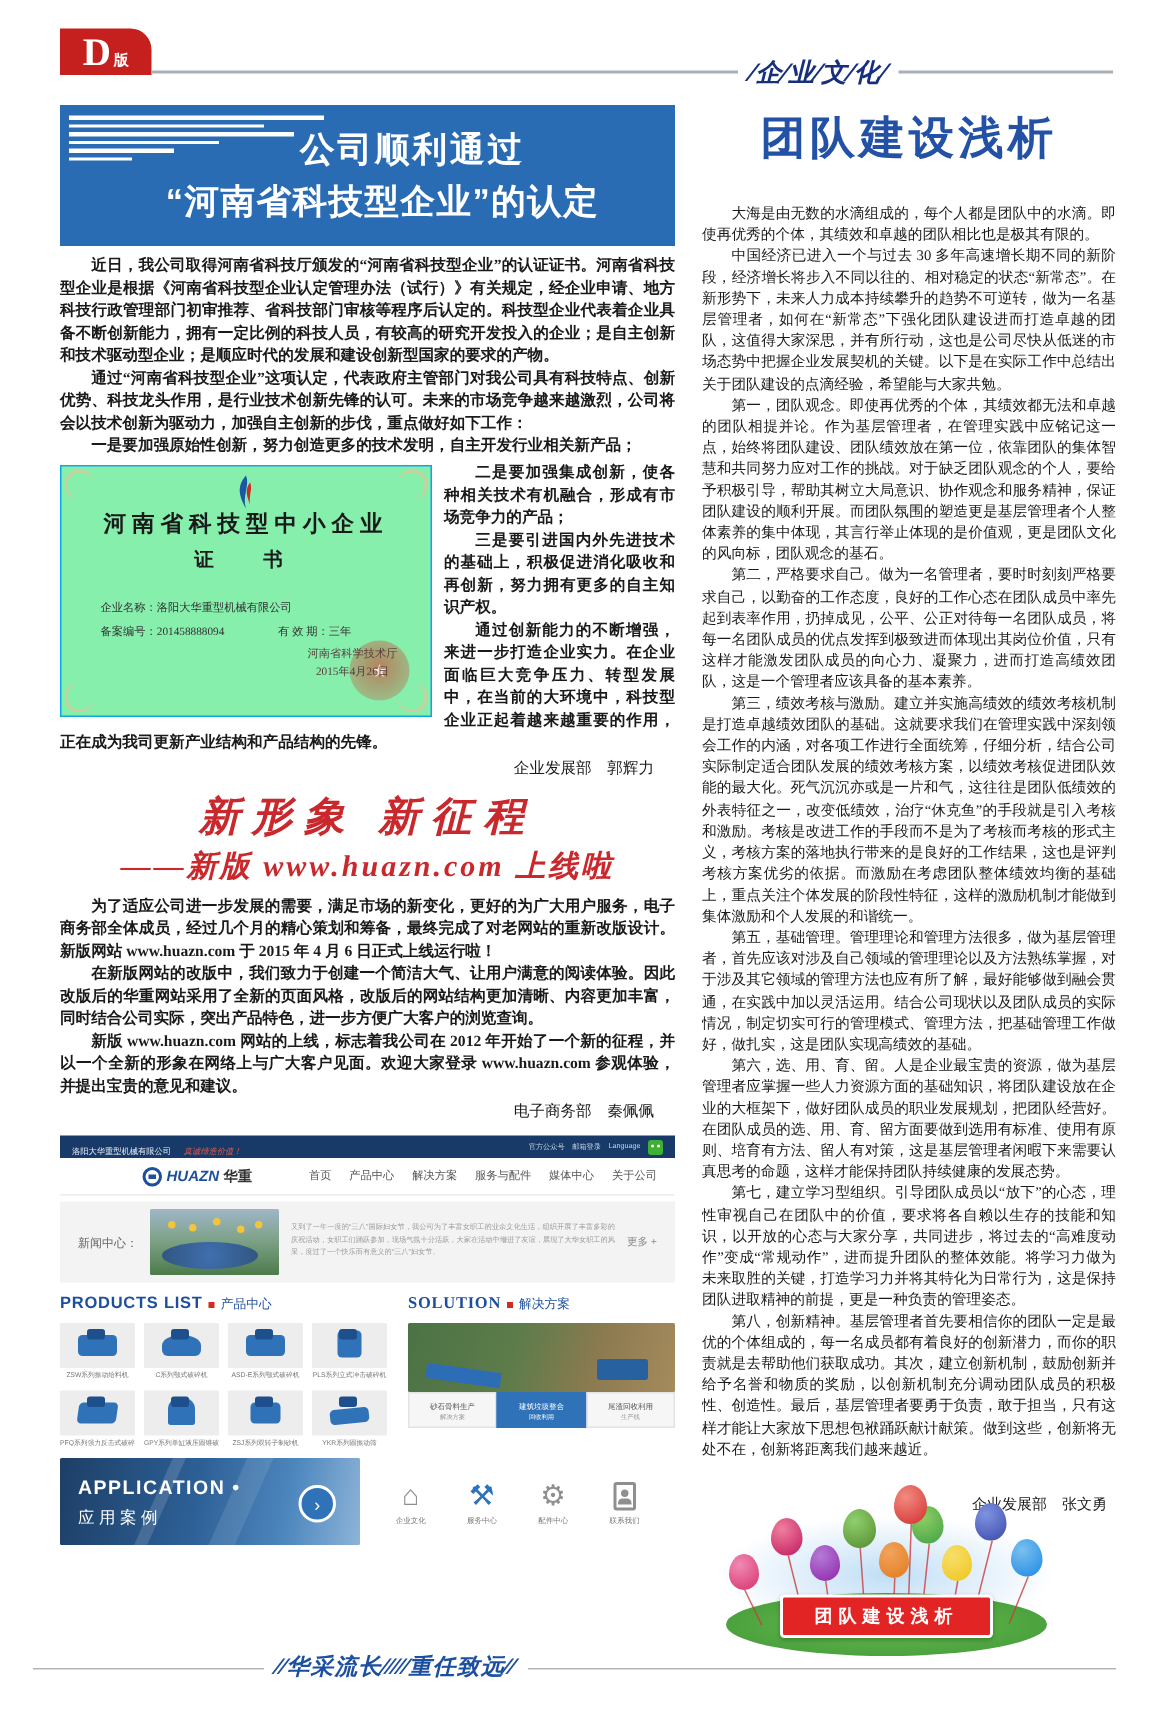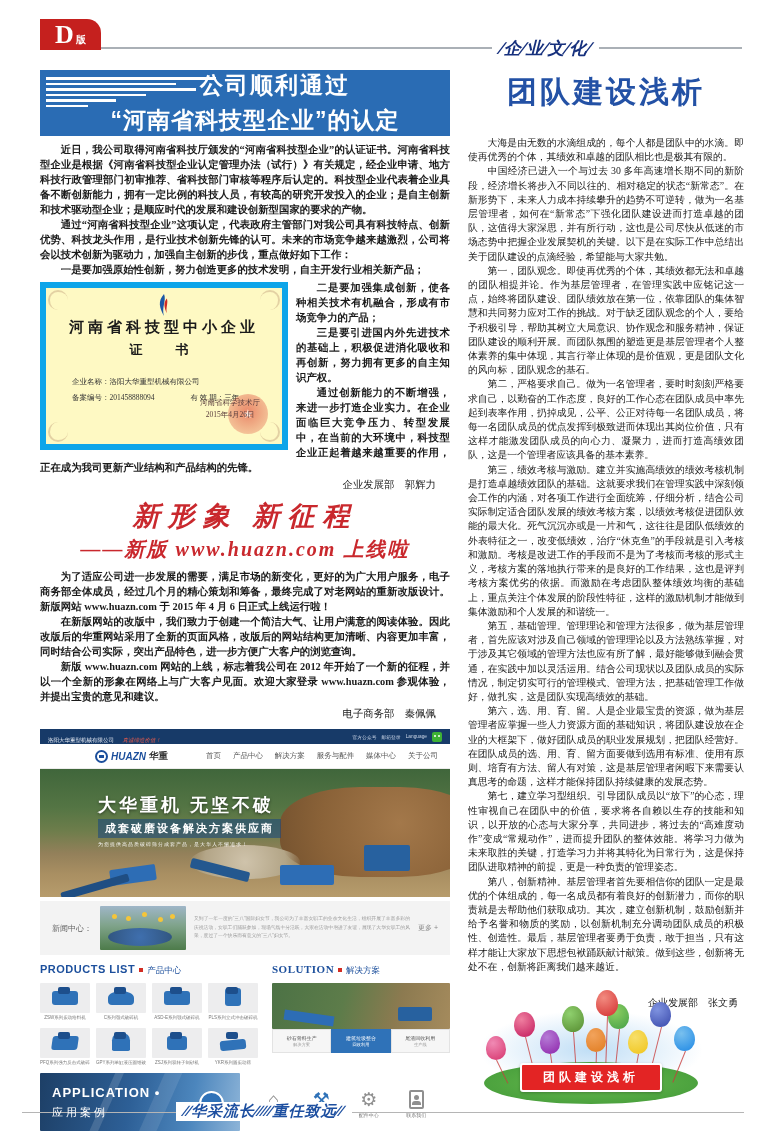--- a/index.html
+++ b/index.html
@@ -11,40 +11,40 @@
            border-radius:0 14px 0 0;color:#fff;display:flex;align-items:center;justify-content:center;}
   .d-badge .big{font-family:"Liberation Serif","DejaVu Serif",serif;font-size:26px;font-weight:bold;line-height:1;}
   .d-badge .small{font-size:10px;margin:10px 0 0 2px;font-weight:bold;}
   .top-rule{position:absolute;left:101px;top:47px;width:641px;height:2px;background:#aab0b6;}
   .section-head{position:absolute;left:492px;top:37px;background:#fff;padding:0 8px;z-index:2;
                 font-style:italic;font-weight:bold;font-size:17px;letter-spacing:1px;color:#16307d;}
 
   
   .lcol{position:absolute;left:40px;top:70px;width:410px;}
 
-  .bluebox{position:relative;height:66px;background:#2a6cb4;color:#fff;text-align:center;
+  .bluebox{position:relative;height:94px;background:#2a6cb4;color:#fff;text-align:center;
            display:flex;flex-direction:column;justify-content:center;}
   .bluebox .t1{font-size:23px;font-weight:bold;letter-spacing:2px;margin-left:60px;}
   .bluebox .t2{font-size:23px;font-weight:bold;letter-spacing:1px;margin-top:4px;margin-left:20px;}
   .decor{position:absolute;left:6px;top:7px;width:180px;}
   .decor i{display:block;background:#fff;height:3px;margin-bottom:3px;}
   .decor i:nth-child(1){width:170px;}.decor i:nth-child(2){width:130px;height:2px;}
   .decor i:nth-child(3){width:150px;}.decor i:nth-child(4){width:100px;height:2px;}
   .decor i:nth-child(5){width:70px;}.decor i:nth-child(6){width:42px;height:2px;}
 
   .body-text{font-family:"Liberation Serif","DejaVu Serif",serif;font-size:10.4px;line-height:15px;
              text-align:justify;margin-top:6px;}
   .body-text p{margin:0;text-indent:2em;font-weight:bold;}
   .sig{font-family:"Liberation Serif","DejaVu Serif",serif;font-size:10.4px;text-align:right;
        padding-right:14px;margin-top:2px;}
 
   
   .certwrap{margin-top:3px;}
   .certificate{float:left;width:248px;height:168px;margin:2px 8px 2px 0;position:relative;
-               background:#fef9c3;border:6px solid #0ea5e9;box-sizing:border-box;}
+               background:#86efac;border:1px solid #0ea5e9;box-sizing:border-box;}
   .corner{position:absolute;width:22px;height:22px;}
   .corner::before{content:"";position:absolute;width:18px;height:18px;border:2px solid #ddc89c;border-radius:50%;opacity:.8;}
   .corner.tl{left:2px;top:2px;}.corner.tl::before{border-right:none;border-bottom:none;}
   .corner.tr{right:2px;top:2px;}.corner.tr::before{right:0;border-left:none;border-bottom:none;}
   .corner.bl{left:2px;bottom:2px;}.corner.bl::before{bottom:0;border-right:none;border-top:none;}
   .corner.br{right:2px;bottom:2px;}.corner.br::before{right:0;bottom:0;border-left:none;border-top:none;}
   .cert-logo{position:absolute;left:50%;top:5px;transform:translateX(-50%);width:22px;height:24px;}
   .cert-title{position:absolute;top:32px;width:100%;text-align:center;
               font-family:"Liberation Serif","DejaVu Serif",serif;font-weight:bold;font-size:15px;letter-spacing:4px;}
   .cert-sub{position:absolute;top:54px;width:100%;text-align:center;
@@ -300,32 +300,20 @@
         </span>
         <span class="wmenu">
           <span>首页</span>
           <span>产品中心</span>
           <span>解决方案</span>
           <span>服务与配件</span>
           <span>媒体中心</span>
           <span>关于公司</span>
         </span>
       </div>
-      <div class="whero">
-        <div class="rock"></div>
-        <div class="dust"></div>
-        <div class="mach m1"></div>
-        <div class="mach m2"></div>
-        <div class="mach m3"></div>
-        <div class="mach m4"></div>
-        <div class="mach m5"></div>
-        <div class="hero-h1">大华重机 无坚不破</div>
-        <div class="hero-h2">成套破磨设备解决方案供应商</div>
-        <div class="hero-h3">为您提供高品质破碎筛分成套产品，是大华人不懈追求！</div>
-      </div>
       <div class="wnews">
         <span class="lbl">新闻中心：</span>
         <span class="newsimg"></span>
         <span class="newstext">又到了一年一度的“三八”国际妇女节，我公司为了丰富女职工的业余文化生活，组织开展了丰富多彩的庆祝活动，女职工们踊跃参加，现场气氛十分活跃，大家在活动中增进了友谊，展现了大华女职工的风采，度过了一个快乐而有意义的“三八”妇女节。</span>
         <span class="more">更多 +</span>
       </div>
       <div class="wmain">
         <div class="wprod">
           <div class="sec-head">
             <span class="en">PRODUCTS LIST</span>

